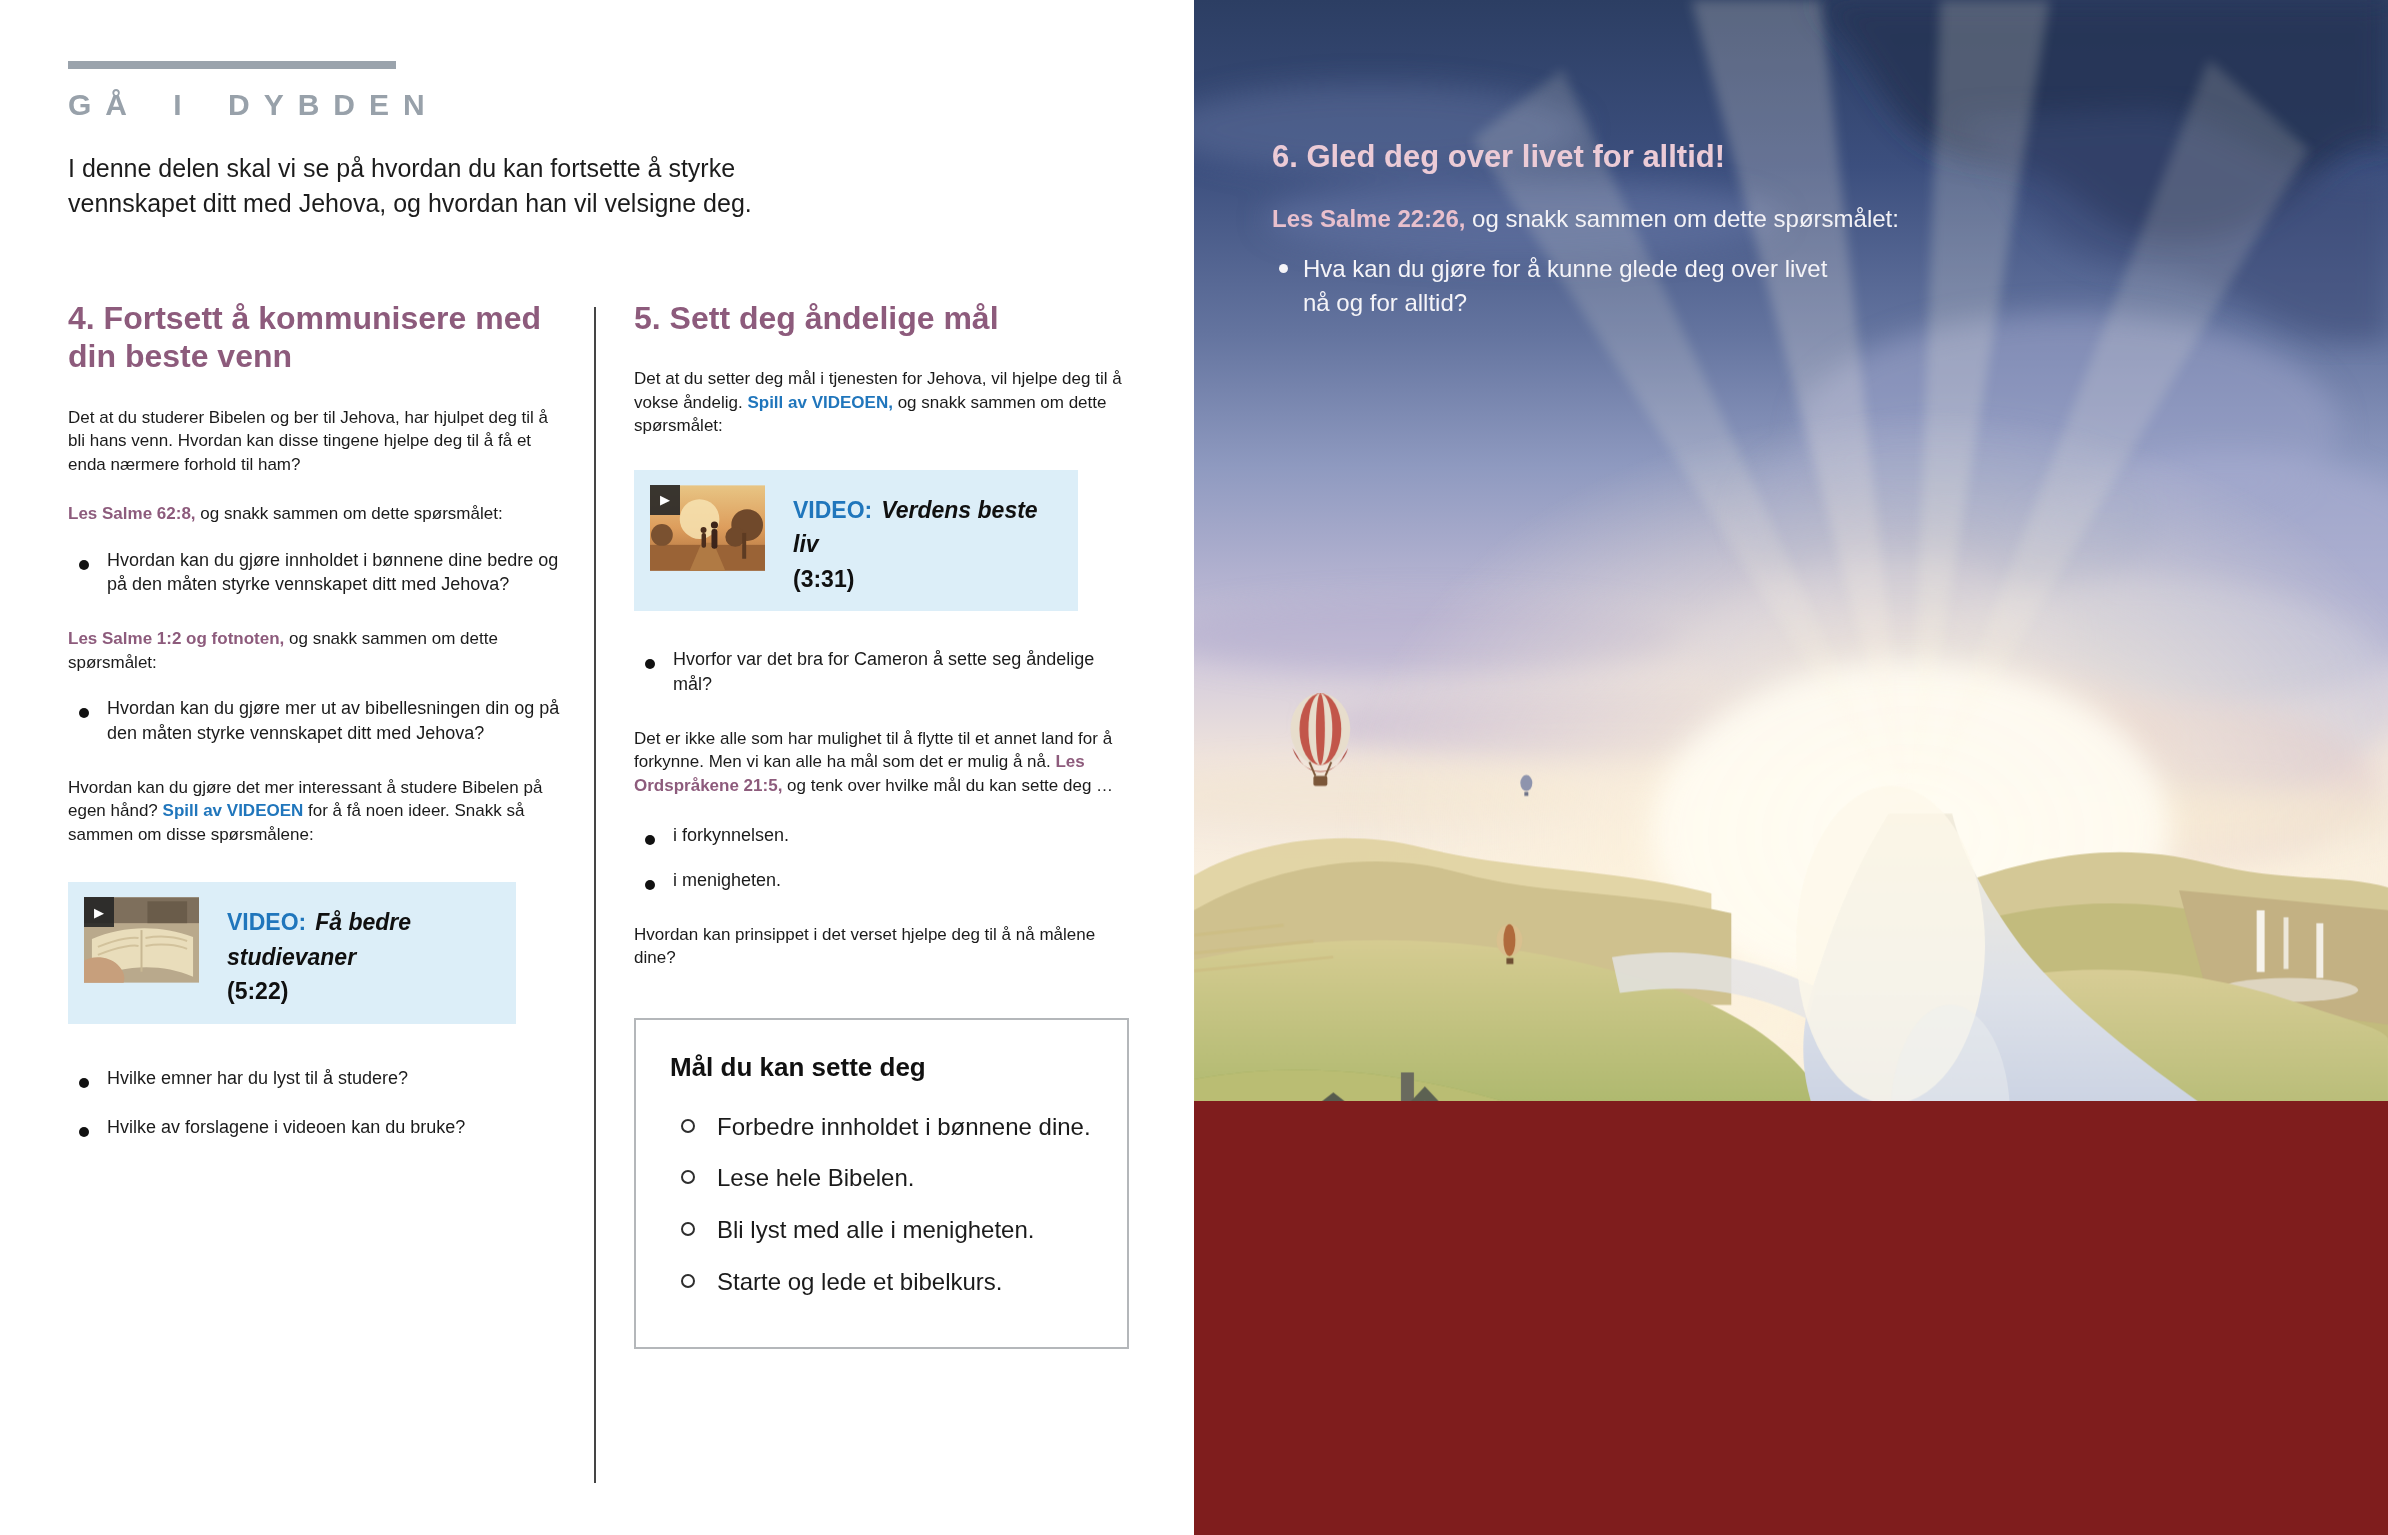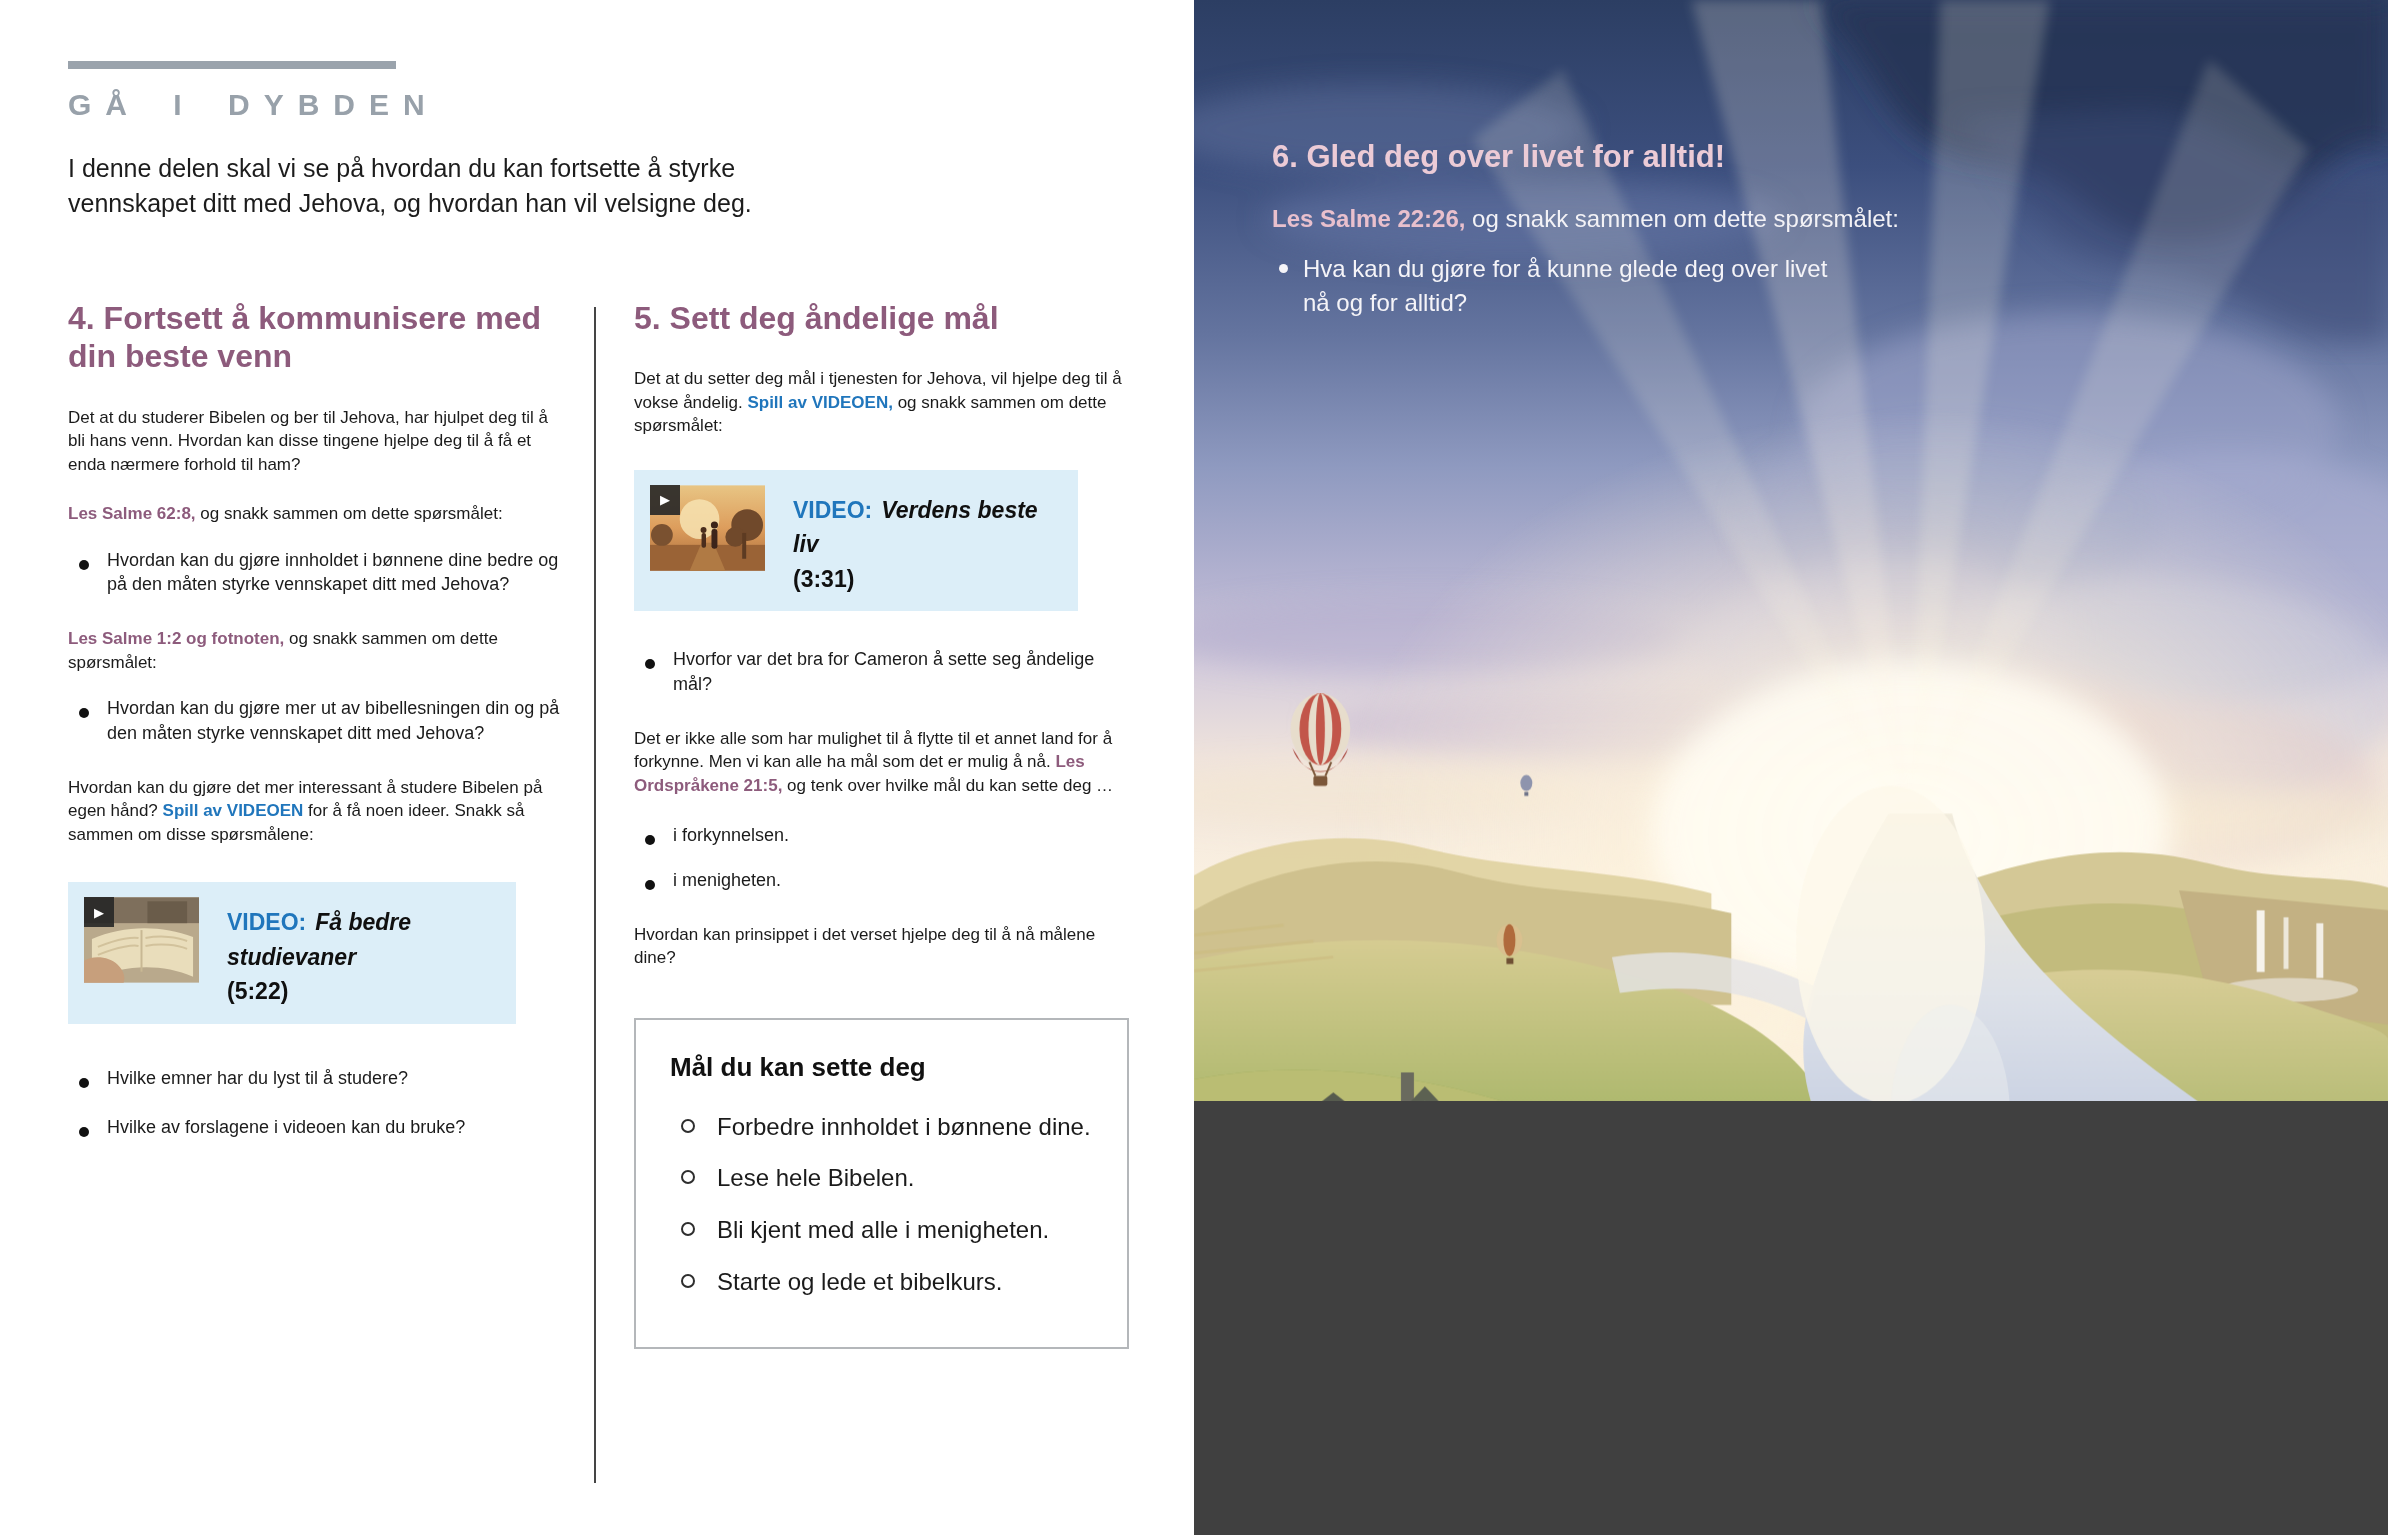--- a/index.html
+++ b/index.html
@@ -1,21 +1,21 @@
 <!DOCTYPE html>
 <html><head>
 <meta charset="utf-8">
 <style>
   html,body{margin:0;padding:0;}
   body{
     width:2388px;height:1535px;
     font-family:"Liberation Sans",sans-serif;
     background:#ffffff;overflow:hidden;
   }
-  .page{position:relative;width:2388px;height:1535px;overflow:hidden;background:#404040;}
+  .page{position:relative;width:2388px;height:1535px;overflow:hidden;background:#7f1d1d;}
 
   
   .left-pane{position:absolute;left:0;top:0;width:1194px;height:1535px;background:#fff;}
   .kicker-bar{position:absolute;left:68px;top:61px;width:328px;height:8px;background:#9aa3ac;}
   .kicker{position:absolute;left:68px;top:88px;margin:0;font-size:30px;font-weight:700;
           color:#98a1aa;letter-spacing:14px;word-spacing:10px;}
   .intro{position:absolute;left:68px;top:151px;width:736px;margin:0;
          font-size:25px;line-height:1.4;color:#1c1c1c;}
 
   .columns{position:absolute;left:68px;top:299px;width:1061px;height:1194px;}
@@ -182,21 +182,21 @@
           <li>i menigheten.</li>
         </ul>
 
         <p class="body">Hvordan kan prinsippet i det verset hjelpe deg til å nå målene dine?</p>
 
         <div class="goal-box">
           <h3>Mål du kan sette deg</h3>
           <ul class="rings">
             <li>Forbedre innholdet i bønnene dine.</li>
             <li>Lese hele Bibelen.</li>
-            <li>Bli kjent med alle i menigheten.</li>
+            <li>Bli lyst med alle i menigheten.</li>
             <li>Starte og lede et bibelkurs.</li>
 
           </ul>
         </div>
       </div>
     </div>
   </div>
 
   <div class="right-pane">
     <svg class="scene" viewBox="0 0 1200 1543" preserveAspectRatio="none">

